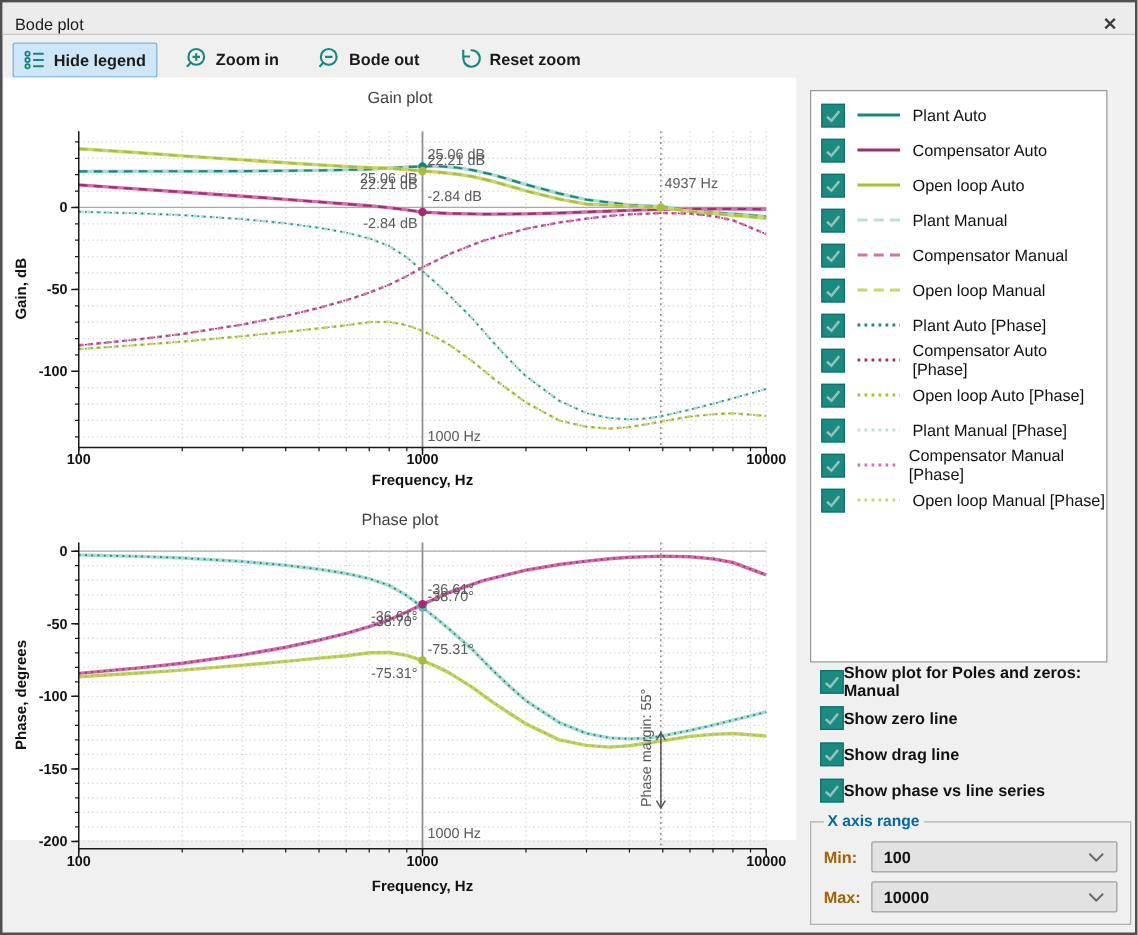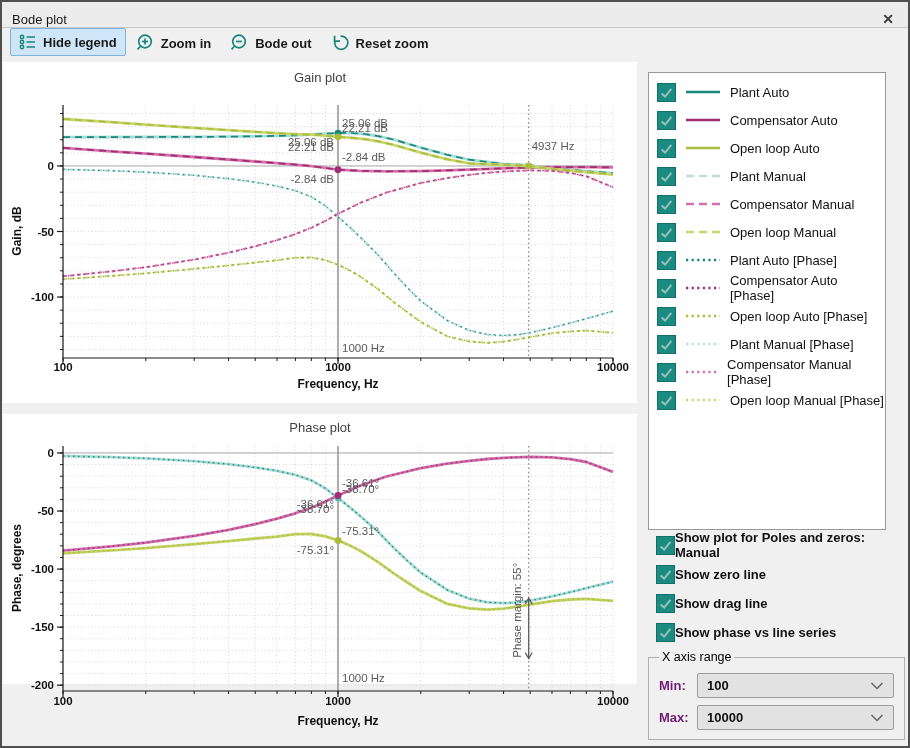--- a/index.html
+++ b/index.html
@@ -7,30 +7,30 @@
   .window{
     position:relative;width:910px;height:748px;
     background:#f0f0f0;border:2px solid #4f4f4f;
     font-family:"Liberation Sans",sans-serif;overflow:hidden;
   }
   .titlebar{
     height:26px;background:#ececec;border-bottom:1px solid #c6c6c6;
     display:flex;align-items:flex-end;padding:0 10px;font-size:13px;color:#1a1a1a;
   }
   .close{margin-left:auto;font-size:14px;color:#3a3a3a;font-weight:bold;cursor:default;padding:0 4px;}
-  .toolbar{height:34px;display:flex;align-items:flex-start;padding:0 8px;}
+  .toolbar{height:34px;display:flex;align-items:flex-end;gap:12px;padding:0 8px;}
   .tbtn{
     display:inline-flex;align-items:center;gap:6px;background:transparent;
     border:1px solid transparent;font-family:"Liberation Sans",sans-serif;
     font-size:13px;font-weight:600;color:#1a1a1a;padding:4px 8px;border-radius:2px;
   }
   .tbtn.active{background:#cfe6f8;border-color:#7fb2dd;}
   .canvas{position:absolute;left:1px;width:634px;background:#ffffff;}
   #gain-canvas{top:60px;height:341px;}
-  #phase-canvas{top:412px;height:270px;}
+  #phase-canvas{top:400px;height:270px;}
   .plot-title{position:absolute;width:100%;text-align:center;font-size:13px;color:#404040;}
   #gain-canvas .plot-title{top:8px;}
   #phase-canvas .plot-title{top:6px;}
   .ylabel{
     position:absolute;left:14px;white-space:nowrap;font-size:12px;font-weight:600;color:#111;
     transform:translate(-50%,-50%) rotate(-90deg);
   }
   #gain-canvas .ylabel{top:169px;}
   #phase-canvas .ylabel{top:154px;}
   #chart-gain{position:absolute;left:0;top:35px;}
@@ -44,23 +44,23 @@
     width:19px;height:19px;background:#1b8a80;border:1px solid #11706a;
     display:inline-flex;align-items:center;justify-content:center;flex:none;
   }
   .options{position:absolute;left:646px;top:532px;width:257px;padding-left:8px;}
   .opt-row{display:flex;align-items:center;height:22px;margin-bottom:7px;
     font-size:13px;font-weight:700;color:#111;}
   .xrange{
     position:absolute;left:646px;top:648px;width:257px;height:90px;
     border:1px solid #b0b0b0;margin:0;padding:2px 10px 8px 10px;
   }
-  .xrange legend{font-size:12.5px;font-weight:400;color:#000000;padding:0 3px;}
+  .xrange legend{font-size:12.5px;font-weight:700;color:#0369a1;padding:0 3px;}
   .xr-row{display:flex;align-items:center;margin-top:7px;}
-  .xr-row .lbl{width:38px;font-size:13px;font-weight:700;color:#701a75;}
+  .xr-row .lbl{width:38px;font-size:13px;font-weight:700;color:#a16207;}
   .select{
     flex:1;height:25px;background:#e2e2e2;border:1px solid #9e9e9e;border-radius:2px;
     display:flex;align-items:center;justify-content:space-between;
     padding:0 9px;font-size:13px;font-weight:700;color:#111;
   }
 </style>
 </head>
 <body>
 
 <div class="window">

